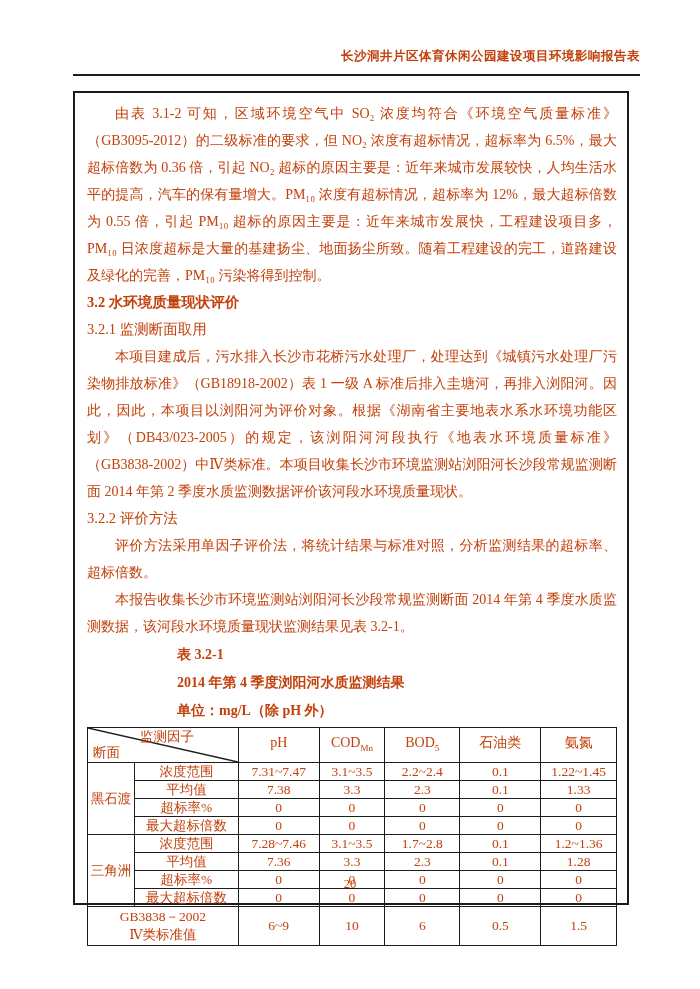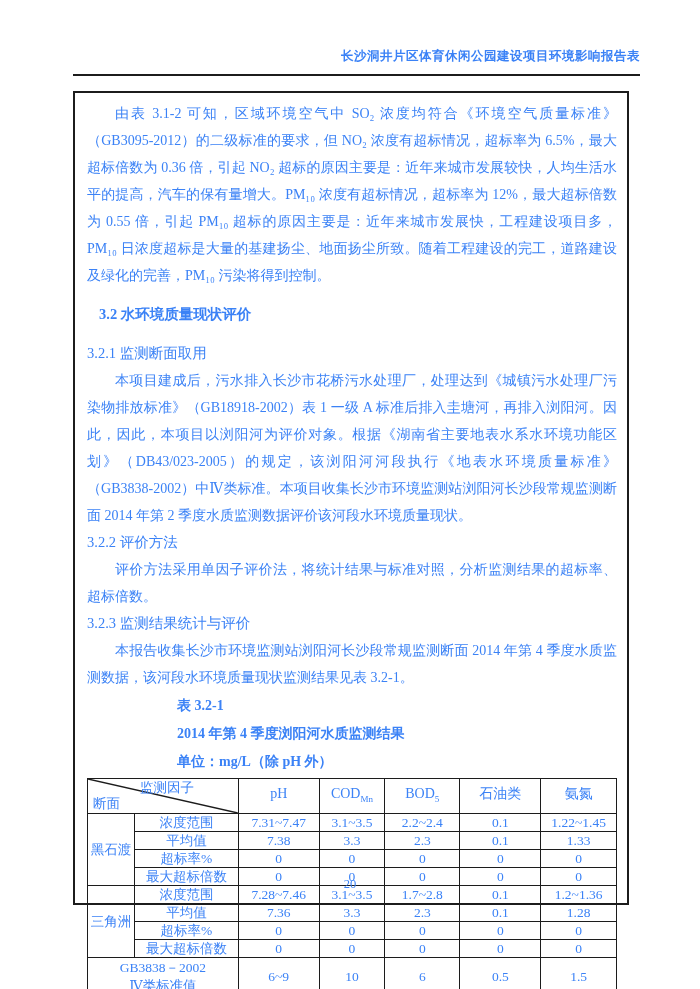--- a/index.html
+++ b/index.html
@@ -1,20 +1,20 @@
 <!DOCTYPE html>
 <html><head>
 <meta charset="utf-8">
 <style>
   html,body { margin:0; padding:0; background:#ffffff; }
   .page {
     position:relative;
     width:700px; height:989px;
     background:#ffffff;
-    color:#3b82f6;
+    color:#c2410c;
     font-family:"Liberation Serif","DejaVu Serif",serif;
     overflow:hidden;
   }
   .header-title {
     position:absolute; top:48px; right:60px;
     font-size:12.5px; font-weight:bold; letter-spacing:0.5px;
     white-space:nowrap;
   }
   .header-rule {
     position:absolute; top:74px; left:73px; width:567px;
@@ -26,21 +26,21 @@
     border:2px solid #1c1c1c;
     box-sizing:border-box;
     padding:7px 10px 0 12px;
   }
   .para {
     margin:0;
     font-size:14px; line-height:27px;
     text-align:justify; text-indent:2em;
   }
   .h-bold {
-    margin:12px; font-size:14.5px; font-weight:bold; line-height:27px;
+    margin:0; font-size:14.5px; font-weight:bold; line-height:27px;
   }
   .h-reg {
     margin:0; font-size:14.5px; font-weight:normal; line-height:27px;
   }
   .caption {
     display:flex; align-items:baseline;
     font-size:14px; font-weight:bold; line-height:28px;
     margin:1px 0 2px 0; white-space:nowrap;flex-direction:column;
   }
   .caption .cap-title { margin-left:90px; }
@@ -84,21 +84,20 @@
 
     <p class="para">由表 3.1-2 可知，区域环境空气中 SO₂ 浓度均符合《环境空气质量标准》（GB3095-2012）的二级标准的要求，但 NO₂ 浓度有超标情况，超标率为 6.5%，最大超标倍数为 0.36 倍，引起 NO₂ 超标的原因主要是：近年来城市发展较快，人均生活水平的提高，汽车的保有量增大。PM₁₀ 浓度有超标情况，超标率为 12%，最大超标倍数为 0.55 倍，引起 PM₁₀ 超标的原因主要是：近年来城市发展快，工程建设项目多，PM₁₀ 日浓度超标是大量的基建扬尘、地面扬尘所致。随着工程建设的完工，道路建设及绿化的完善，PM₁₀ 污染将得到控制。</p>
 
     <h3 class="h-bold">3.2 水环境质量现状评价</h3>
     <h4 class="h-reg">3.2.1 监测断面取用</h4>
     <p class="para">本项目建成后，污水排入长沙市花桥污水处理厂，处理达到《城镇污水处理厂污染物排放标准》（GB18918-2002）表 1 一级 A 标准后排入圭塘河，再排入浏阳河。因此，因此，本项目以浏阳河为评价对象。根据《湖南省主要地表水系水环境功能区划》（DB43/023-2005）的规定，该浏阳河河段执行《地表水环境质量标准》（GB3838-2002）中Ⅳ类标准。本项目收集长沙市环境监测站浏阳河长沙段常规监测断面 2014 年第 2 季度水质监测数据评价该河段水环境质量现状。</p>
 
     <h4 class="h-reg">3.2.2 评价方法</h4>
     <p class="para">评价方法采用单因子评价法，将统计结果与标准对照，分析监测结果的超标率、超标倍数。</p>
 
-    <h4 class="h-reg">3.2.3 监测结果统计与评价</h4>
     <p class="para">本报告收集长沙市环境监测站浏阳河长沙段常规监测断面 2014 年第 4 季度水质监测数据，该河段水环境质量现状监测结果见表 3.2-1。</p>
 
     <div class="caption">
       <span class="cap-label">表 3.2-1</span>
       <span class="cap-title">2014 年第 4 季度浏阳河水质监测结果</span>
       <span class="cap-unit">单位：mg/L（除 pH 外）</span>
     </div>
 
     <table class="wq">
       <colgroup>

